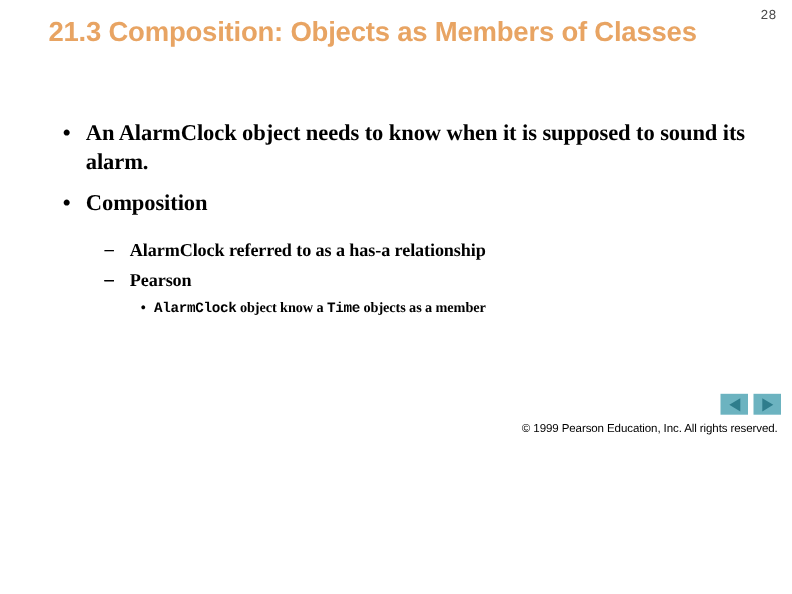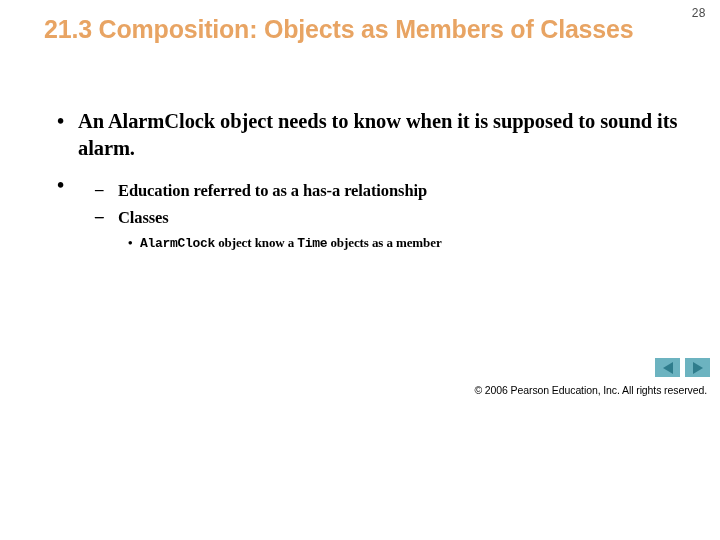--- a/index.html
+++ b/index.html
@@ -164,49 +164,50 @@
 
   <div class="body-block">
 
     <div class="lvl1">
       <span class="mk">•</span>
       <span>An AlarmClock object needs to know when it is supposed to sound its alarm.</span>
     </div>
 
     <div class="lvl1">
       <span class="mk">•</span>
+      <span>Composition</span>
     </div>
 
     <div class="spacer-lvl2"></div>
 
     <div class="lvl2">
       <span class="mk">–</span>
-      <span>Education referred to as a </span><span class="ital">has-a</span><span> relationship</span>
+      <span>AlarmClock referred to as a </span><span class="ital">has-a</span><span> relationship</span>
     </div>
 
     <div class="lvl2">
       <span class="mk">–</span>
     </div>
 
     <div class="lvl2">
       <span class="mk">–</span>
-      <span>Classes</span>
+      <span>Pearson</span>
     </div>
 
     <div class="lvl3">
       <span class="mk">•</span>
       <span class="code">AlarmClock</span><span> object know a </span><span class="code">Time</span><span> objects as a member</span>
     </div>
 
   </div>
 
   <div class="nav-group">
     <div class="nav-btn">
       <span class="tri tri-left"></span>
     </div>
     <div class="nav-btn">
       <span class="tri tri-right"></span>
     </div>
   </div>
 
-  <div class="copyright">© 2006 Pearson Education, Inc.  All rights reserved.</div>
+  <div class="copyright">© 1999 Pearson Education, Inc.  All rights reserved.</div>
 
 </div>
 
 </body></html>

